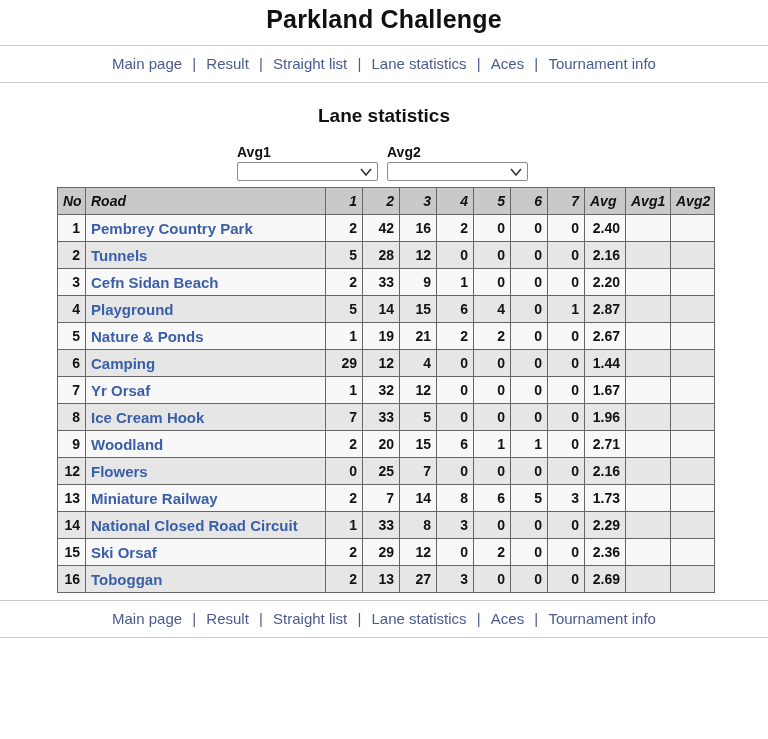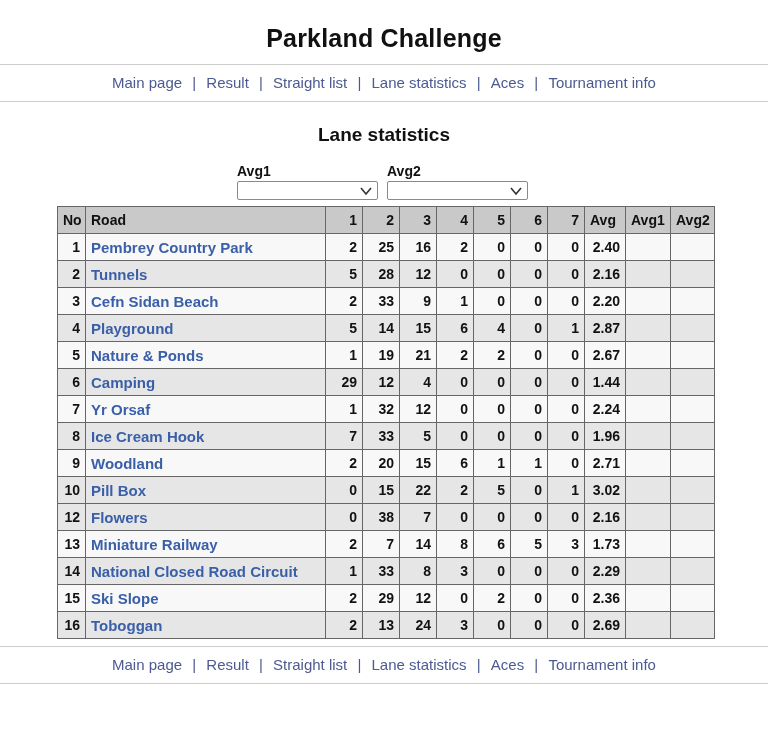--- a/index.html
+++ b/index.html
@@ -15,21 +15,21 @@
   *{box-sizing:border-box;margin:0;padding:0;}
   html,body{background:#ffffff;}
   body{
     width:768px;height:739px;margin:0 auto;
     font-family:"Liberation Sans","DejaVu Sans",sans-serif;
     color:var(--text);
     overflow:hidden;
   }
   .page-title{
     text-align:center;font-size:25px;font-weight:bold;
-    padding-top:24px;letter-spacing:.2px;
+    padding-top:5px;letter-spacing:.2px;
   }
   .nav-bar{
     margin-top:11px;
     border-top:1px solid var(--rule);
     border-bottom:1px solid var(--rule);
     text-align:center;
     padding:9px 0 10px 0;
     font-size:15px;
   }
   .nav-bar a{color:var(--nav-blue);text-decoration:none;cursor:pointer;}
@@ -65,21 +65,21 @@
     font-size:14px;
   }
   table.stats th,table.stats td{
     border:1px solid var(--border);
     padding:3px 5px;
     height:27px;
     overflow:hidden;white-space:nowrap;
   }
   table.stats thead th{
     background:var(--hdr-bg);
-    font-weight:bold;text-align:left;
+    font-weight:bold;text-align:left;font-style:italic;
   }
   table.stats thead th.num{text-align:right;}
   tr.odd td{background:var(--row-odd);}
   tr.even td{background:var(--row-even);}
   td.no-cell{text-align:right;font-weight:bold;}
   td.name-cell{text-align:left;}
   td.name-cell a{color:var(--link-blue);font-weight:bold;text-decoration:none;cursor:pointer;font-size:15px;margin-top:32px;}
   td.num{text-align:right;font-weight:bold;}
   .footer-bar{
     margin-top:7px;
@@ -150,21 +150,21 @@
         <th>Avg</th>
         <th>Avg1</th>
         <th>Avg2</th>
       </tr>
   </thead>
   <tbody>
       <tr class="odd">
         <td class="no-cell">1</td>
         <td class="name-cell"><a href="#">Pembrey Country Park</a></td>
         <td class="num">2</td>
-        <td class="num">25</td>
+        <td class="num">42</td>
         <td class="num">16</td>
         <td class="num">2</td>
         <td class="num">0</td>
         <td class="num">0</td>
         <td class="num">0</td>
         <td class="num">2.40</td>
         <td class="num"></td>
         <td class="num"></td>
       </tr>
       <tr class="even">
@@ -240,21 +240,21 @@
       <tr class="odd">
         <td class="no-cell">7</td>
         <td class="name-cell"><a href="#">Yr Orsaf</a></td>
         <td class="num">1</td>
         <td class="num">32</td>
         <td class="num">12</td>
         <td class="num">0</td>
         <td class="num">0</td>
         <td class="num">0</td>
         <td class="num">0</td>
-        <td class="num">2.24</td>
+        <td class="num">1.67</td>
         <td class="num"></td>
         <td class="num"></td>
       </tr>
       <tr class="even">
         <td class="no-cell">8</td>
         <td class="name-cell"><a href="#">Ice Cream Hook</a></td>
         <td class="num">7</td>
         <td class="num">33</td>
         <td class="num">5</td>
         <td class="num">0</td>
@@ -273,38 +273,24 @@
         <td class="num">15</td>
         <td class="num">6</td>
         <td class="num">1</td>
         <td class="num">1</td>
         <td class="num">0</td>
         <td class="num">2.71</td>
         <td class="num"></td>
         <td class="num"></td>
       </tr>
       <tr class="even">
-        <td class="no-cell">10</td>
-        <td class="name-cell"><a href="#">Pill Box</a></td>
-        <td class="num">0</td>
-        <td class="num">15</td>
-        <td class="num">22</td>
-        <td class="num">2</td>
-        <td class="num">5</td>
-        <td class="num">0</td>
-        <td class="num">1</td>
-        <td class="num">3.02</td>
-        <td class="num"></td>
-        <td class="num"></td>
-      </tr>
-      <tr class="even">
         <td class="no-cell">12</td>
         <td class="name-cell"><a href="#">Flowers</a></td>
         <td class="num">0</td>
-        <td class="num">38</td>
+        <td class="num">25</td>
         <td class="num">7</td>
         <td class="num">0</td>
         <td class="num">0</td>
         <td class="num">0</td>
         <td class="num">0</td>
         <td class="num">2.16</td>
         <td class="num"></td>
         <td class="num"></td>
       </tr>
       <tr class="odd">
@@ -330,38 +316,38 @@
         <td class="num">3</td>
         <td class="num">0</td>
         <td class="num">0</td>
         <td class="num">0</td>
         <td class="num">2.29</td>
         <td class="num"></td>
         <td class="num"></td>
       </tr>
       <tr class="odd">
         <td class="no-cell">15</td>
-        <td class="name-cell"><a href="#">Ski Slope</a></td>
+        <td class="name-cell"><a href="#">Ski Orsaf</a></td>
         <td class="num">2</td>
         <td class="num">29</td>
         <td class="num">12</td>
         <td class="num">0</td>
         <td class="num">2</td>
         <td class="num">0</td>
         <td class="num">0</td>
         <td class="num">2.36</td>
         <td class="num"></td>
         <td class="num"></td>
       </tr>
       <tr class="even">
         <td class="no-cell">16</td>
         <td class="name-cell"><a href="#">Toboggan</a></td>
         <td class="num">2</td>
         <td class="num">13</td>
-        <td class="num">24</td>
+        <td class="num">27</td>
         <td class="num">3</td>
         <td class="num">0</td>
         <td class="num">0</td>
         <td class="num">0</td>
         <td class="num">2.69</td>
         <td class="num"></td>
         <td class="num"></td>
       </tr>
     </tbody>
 </table>

